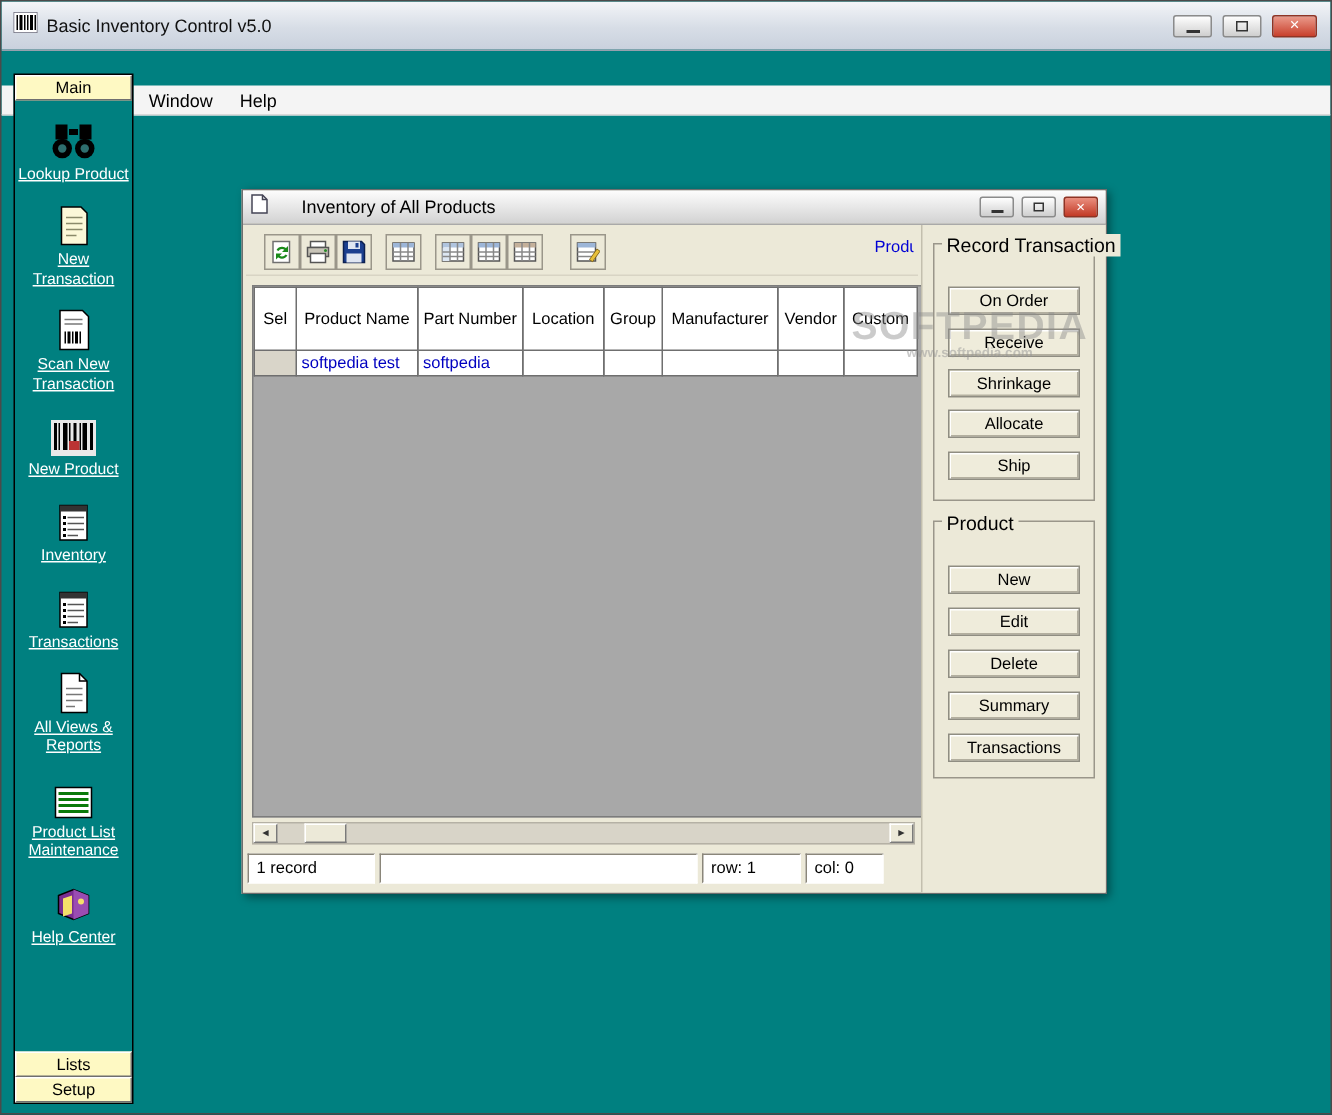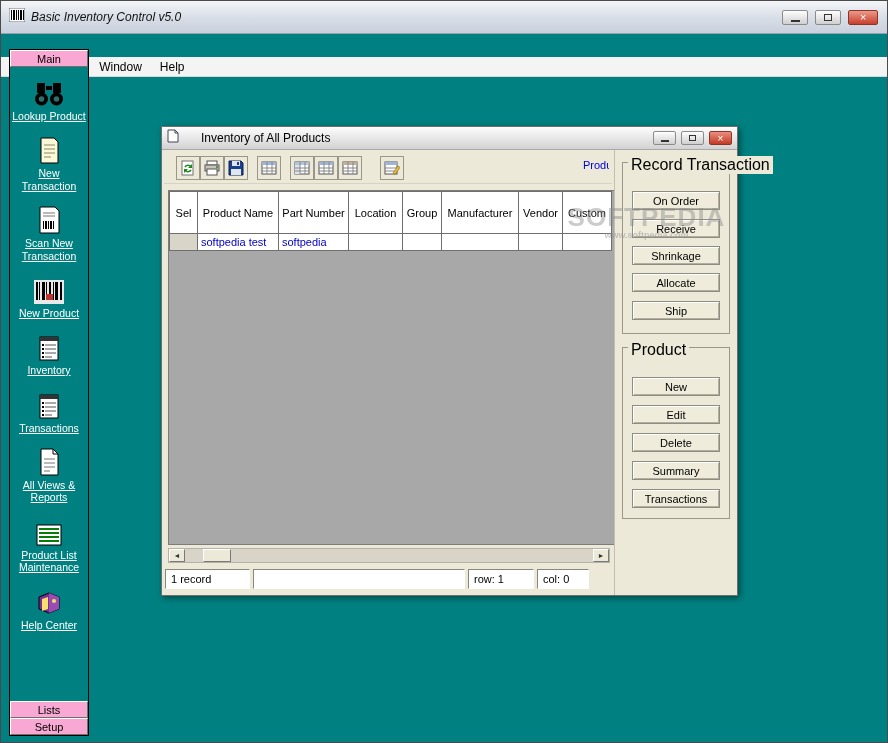--- a/index.html
+++ b/index.html
@@ -4,40 +4,40 @@
 <style>
   * { box-sizing: border-box; margin: 0; padding: 0; }
   html,body { background:#3a3a3a; }
   body { font-family: "Liberation Sans", sans-serif; }
 
   .app { position:relative; width:888px; height:743px; background:#008080; overflow:hidden; border:1px solid #4a4a4a; }
 
   
   .titlebar { position:absolute; top:0; left:0; width:100%; height:28px;
     background:linear-gradient(#f3f5f8,#d7dde6 55%,#c9d1dd);
-    border-bottom:1px solid #97a0ad; display:flex; align-items:center; padding:16px 8px;font-style:italic; }
+    border-bottom:1px solid #97a0ad; display:flex; align-items:center; padding:16px 8px; }
   .title-text { font-size:12px; color:#111; margin-left:6px; }
   .win-controls { position:absolute; right:9px; top:9px; display:flex; gap:7px; }
   .wbtn { width:26px; height:15px; border:1px solid #8b8b8b; border-radius:2px;
     background:linear-gradient(#fefefe,#cfcfcf); display:flex; align-items:center; justify-content:center;
     font-size:9px; color:#333; cursor:default; }
   .wbtn.close { width:30px; background:linear-gradient(#ea9a8b,#c8402c); border-color:#8e3425; color:#fff; font-size:10px; }
   .glyph-min { width:9px; height:2px; background:#333; margin-top:6px; }
   .glyph-max { width:8px; height:7px; border:1px solid #333; }
   .wbtn.close .x { color:#fff; font-size:11px; line-height:1; }
 
   
   .menubar { position:absolute; top:28px; left:0; width:100%; height:20px; background:#f4f4f4;
     border-bottom:1px solid #d9d9d9; display:flex; align-items:center; padding-left:8px;margin-top:28px; }
   .menu-item { font-size:12px; color:#000; padding:2px 9px; }
 
   
   .sidebar { position:absolute; left:8px; top:48px; width:80px; height:687px; background:#008080;
     border:1px solid #000; display:flex; flex-direction:column; }
-  .side-tab { height:17px; flex:0 0 auto; background:#f9a8d4; border:1px solid; border-color:#ffffff #6f6f6f #6f6f6f #ffffff;
+  .side-tab { height:17px; flex:0 0 auto; background:#fef9c3; border:1px solid; border-color:#ffffff #6f6f6f #6f6f6f #ffffff;
     font-size:11px; color:#000; display:flex; align-items:center; justify-content:center; }
   .side-items { flex:1 1 auto; display:flex; flex-direction:column; align-items:center; padding-top:12px; overflow:hidden; }
   .side-item { display:flex; flex-direction:column; align-items:center; width:76px; margin-bottom:14px; cursor:default; }
   .side-item .icn { height:28px; display:flex; align-items:flex-end; justify-content:center; }
   .side-item .lbl { color:#fff; font-size:10.5px; line-height:1.18; text-align:center; margin-top:3px;text-decoration:underline; }
 
   
   .child { position:absolute; left:160px; top:125px; width:577px; height:470px; background:#ece9d8;
     border:1px solid #6e6e6e; box-shadow:2px 2px 6px rgba(0,0,0,0.45); }
   .child-titlebar { position:absolute; top:0; left:0; right:0; height:23px;
@@ -90,21 +90,21 @@
   .sf-message { width:212px; }
   .sf-row { width:66px; }
   .sf-col { width:52px; }
 
   
   .panel { position:absolute; top:0; left:452px; width:123px; bottom:0; background:#ece9d8;
     border-left:1px solid #c3bfae; }
   .groupbox { position:absolute; left:7px; width:108px; height:172px; border:1px solid #9a968a; }
   .group-rt { top:12px; }
   .group-prod { top:197px; }
-  .group-title { position:absolute; top:-7px; left:5px; background:#ece9d8; font-size:16px; color:#000; padding:0 3px; white-space:nowrap; }
+  .group-title { position:absolute; top:-7px; left:5px; background:#ece9d8; font-size:13px; color:#000; padding:0 3px; white-space:nowrap; }
   .gbtn { position:absolute; left:9px; width:88px; height:19px; background:#efecdb;
     border:1px solid #8f8d82; box-shadow:inset 1px 1px 0 #ffffff, inset -1px -1px 0 #b3af9f;
     font-size:11px; color:#000; display:flex; align-items:center; justify-content:center; cursor:default; }
 
   
   .watermark { position:absolute; top:52px; left:392px; width:185px; text-align:center; pointer-events:none; z-index:6; }
   .watermark .wm-big { font-size:26px; font-weight:bold; letter-spacing:1px; color:rgba(140,140,140,0.45); }
   .watermark .wm-small { font-size:9px; color:rgba(150,150,150,0.5); margin-top:-3px;font-weight:bold; }
 
   

